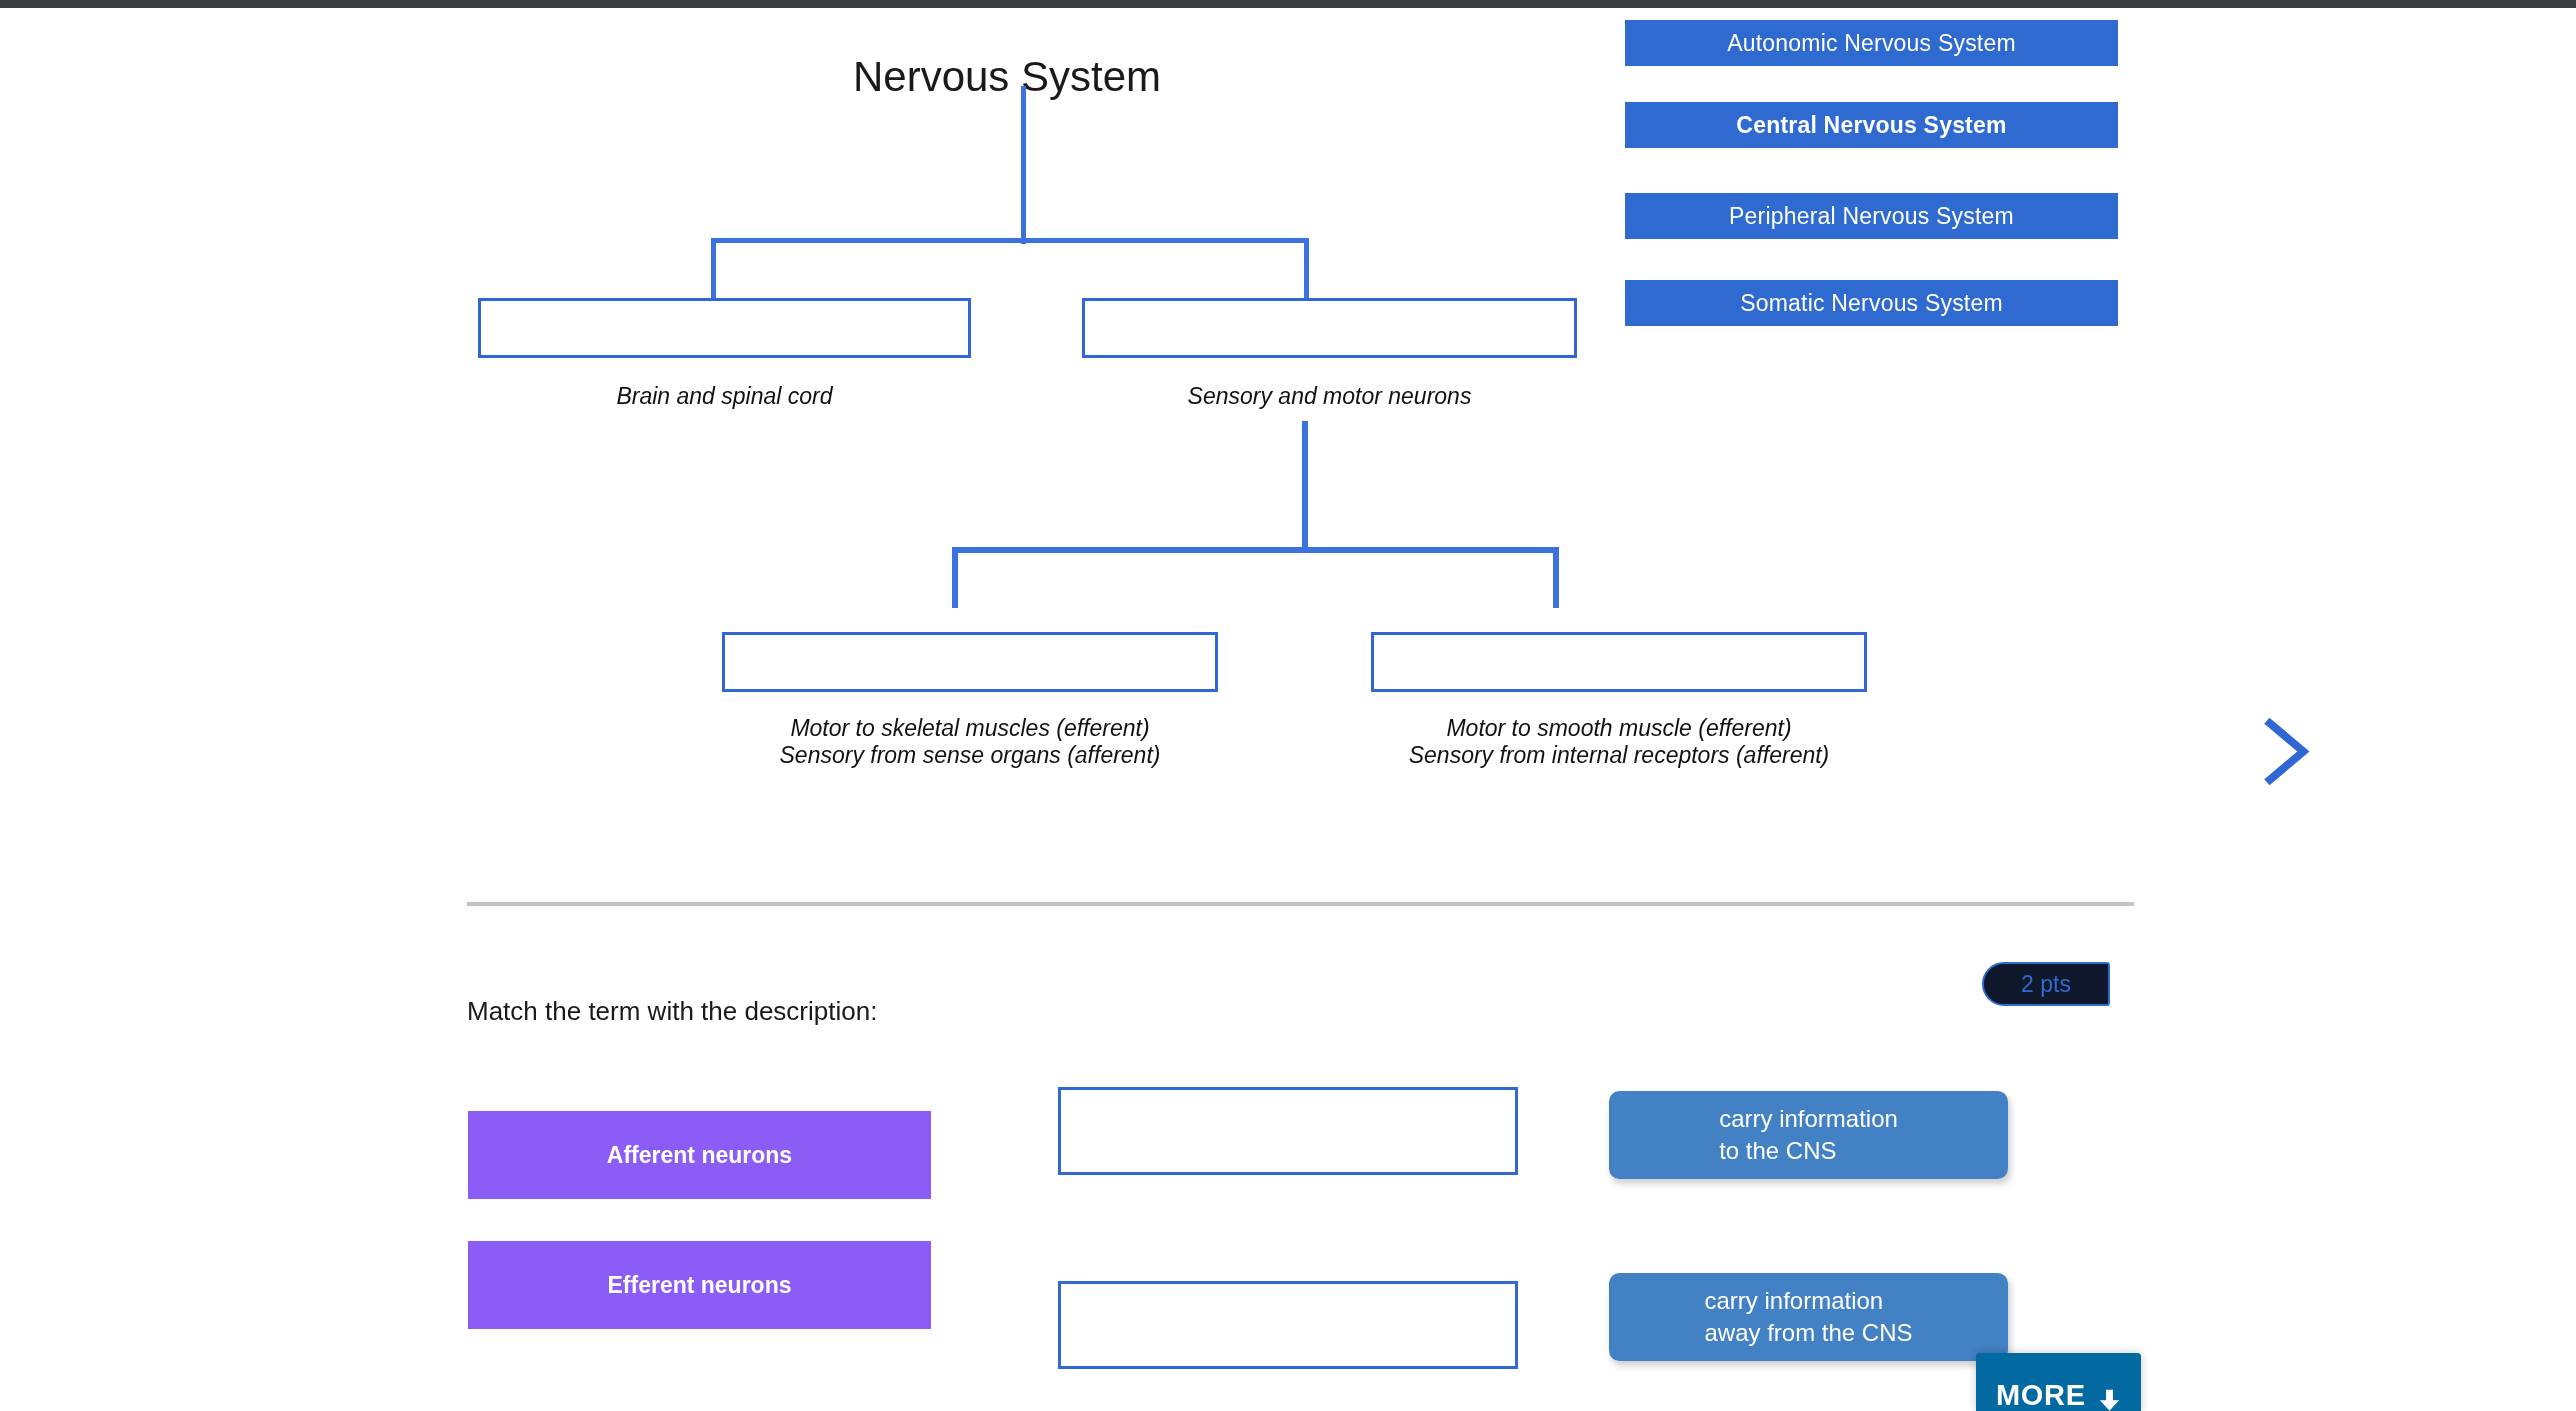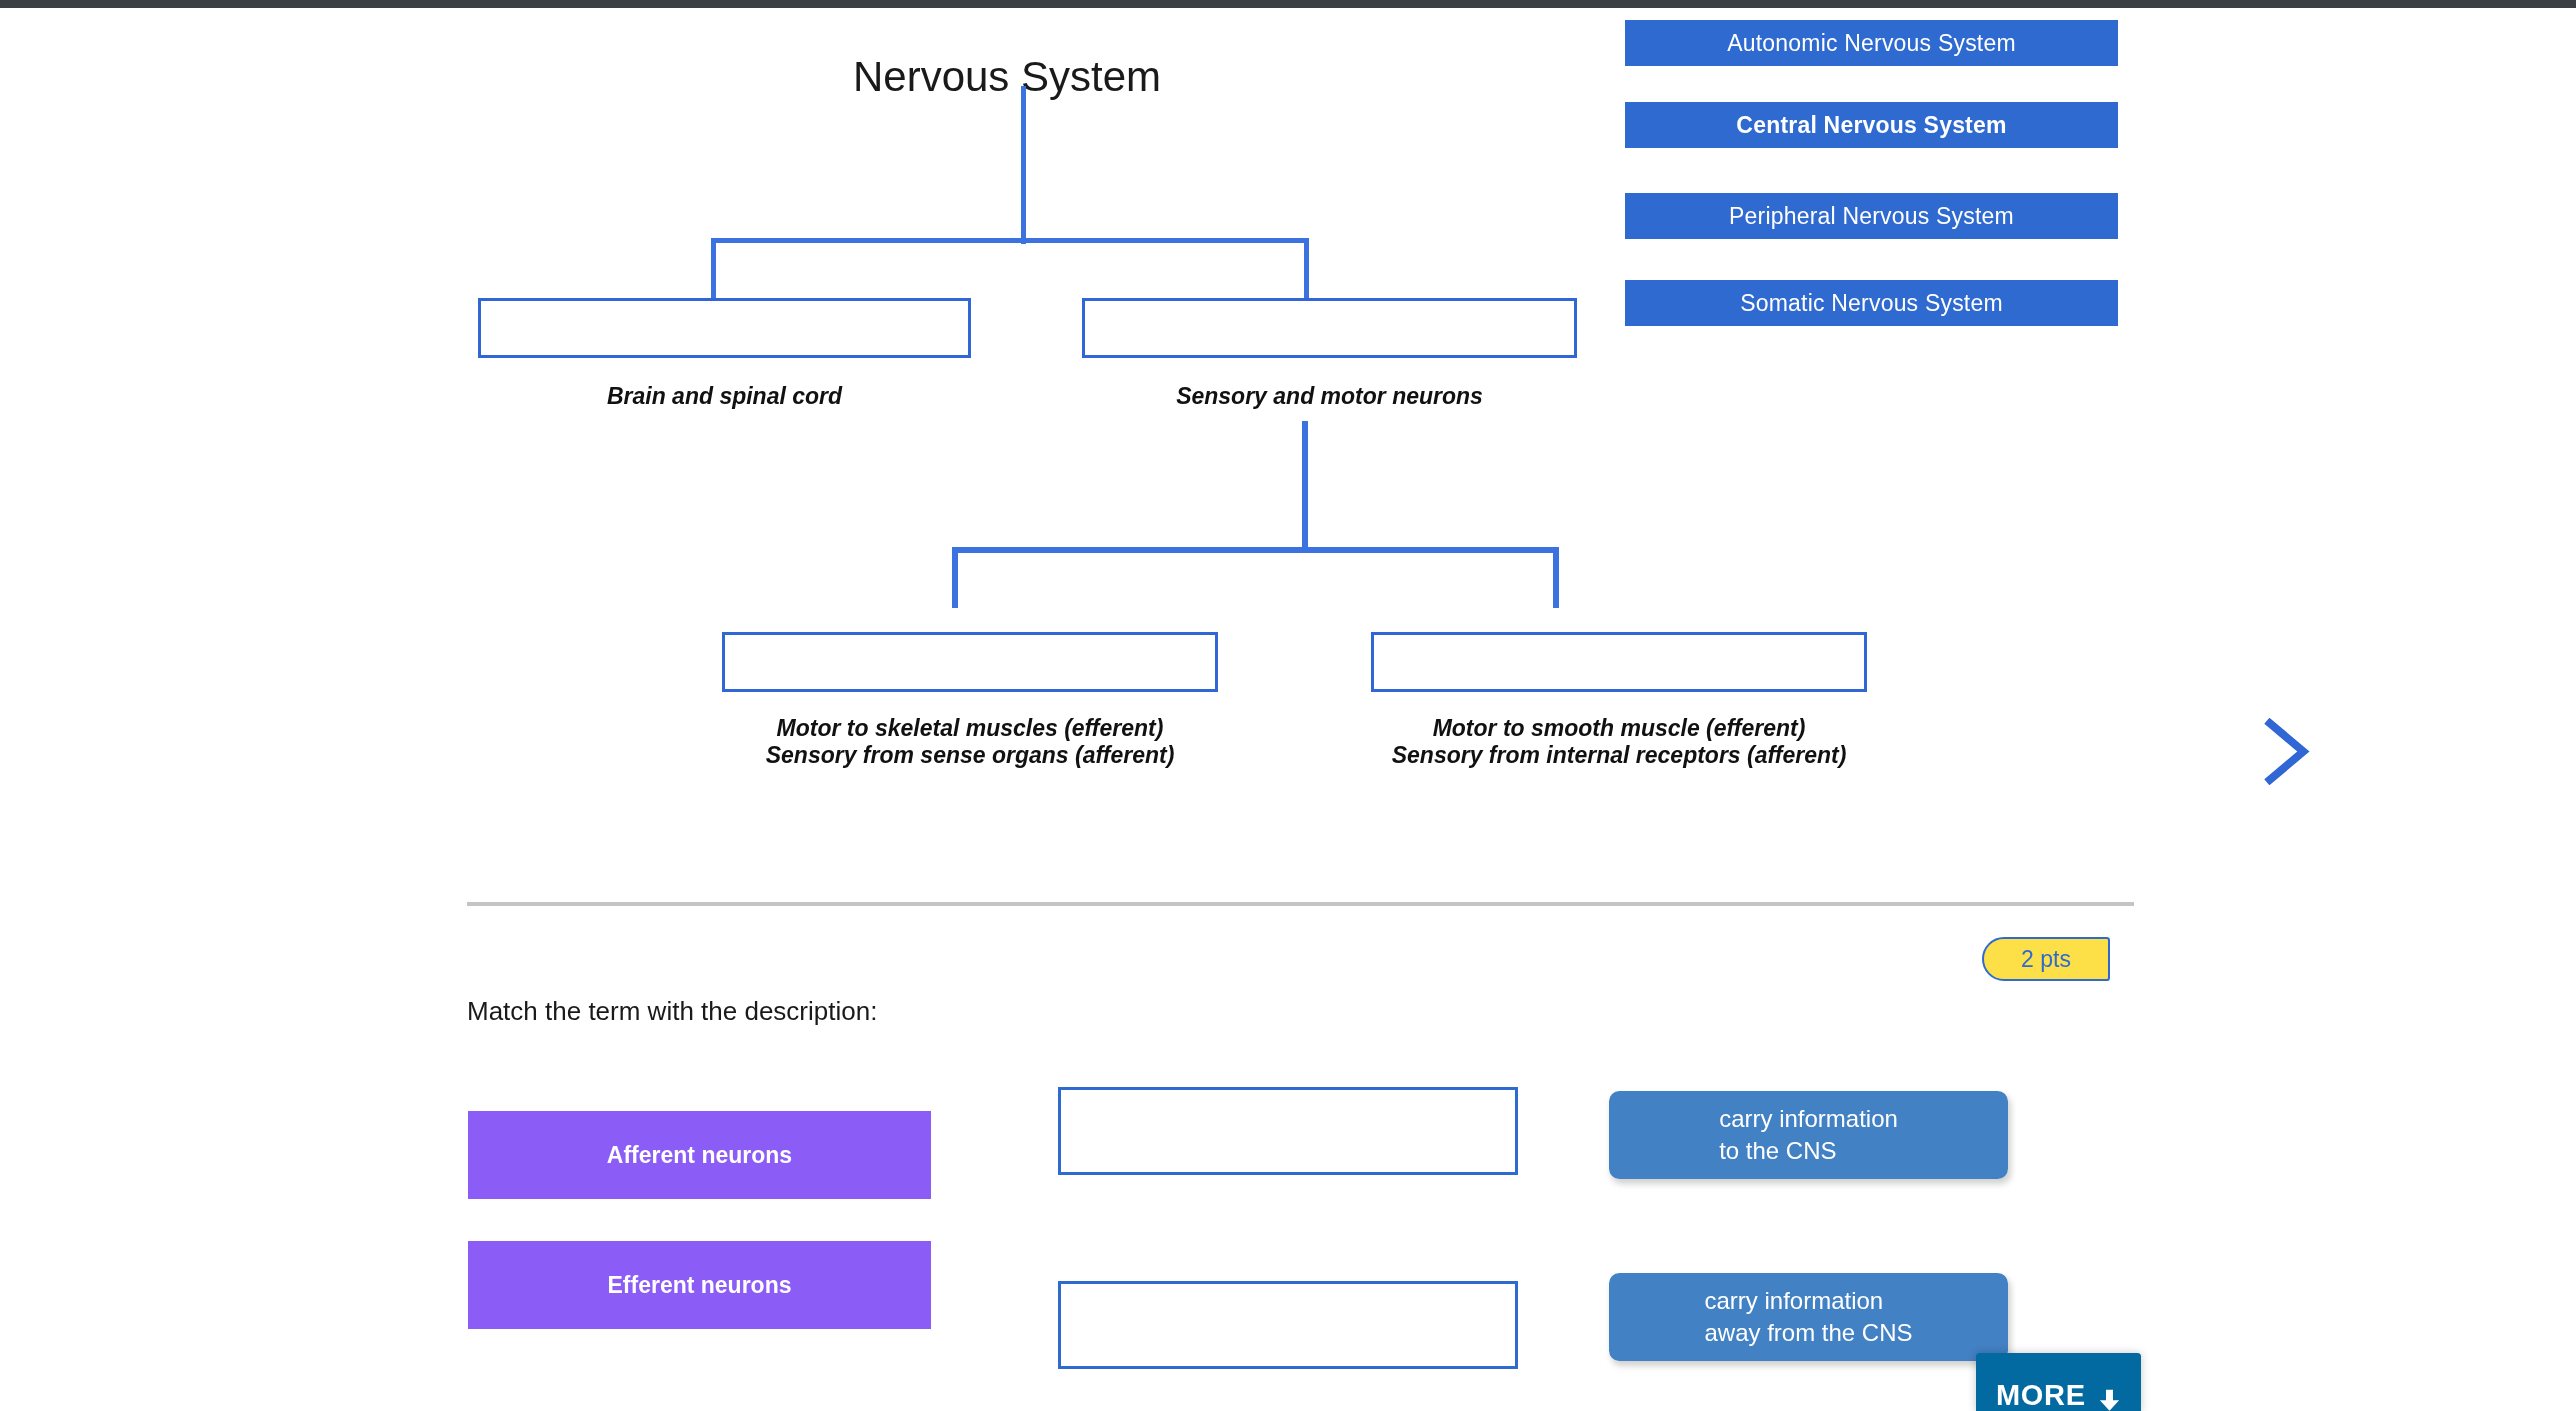--- a/index.html
+++ b/index.html
@@ -43,21 +43,21 @@
   .dropbox {
     position: absolute;
     border: 3.5px solid #3167d4;
     background: #ffffff;
   }
 
   
   .caption {
     position: absolute;
     font-style: italic;
-    font-weight: 700;
+    font-weight: 400;
     font-size: 23px;
     color: #111111;
     text-align: center;
     line-height: 1.18;
     white-space: nowrap;
   }
 
   
   .bank-btn {
     position: absolute;
@@ -96,26 +96,26 @@
     position: absolute;
     left: 467px; top: 996px;
     font-size: 26px;
     color: #1a1a1a;
     white-space: nowrap;
   }
 
   
   .pts-badge {
     position: absolute;
-    left: 1982px; top: 937px;
+    left: 1982px; top: 962px;
     width: 128px; height: 44px;
     border: 2.6px solid #2f6ad1;
     border-radius: 23px 3.5px 3.5px 23px;
     color: #2f6ad1;
-    background: #fde047;
+    background: #0f172a;
     font-size: 23px;
     display: flex;
     align-items: center;
     justify-content: center;
     cursor: pointer;
     user-select: none;
   }
 
   
   .term-btn {

